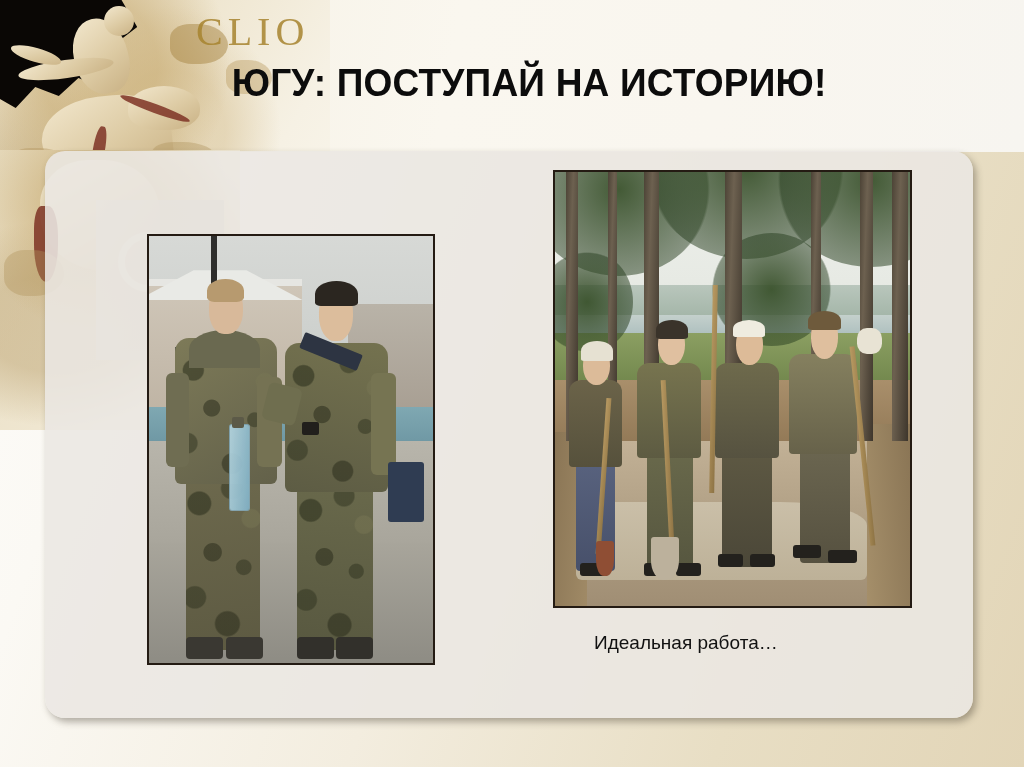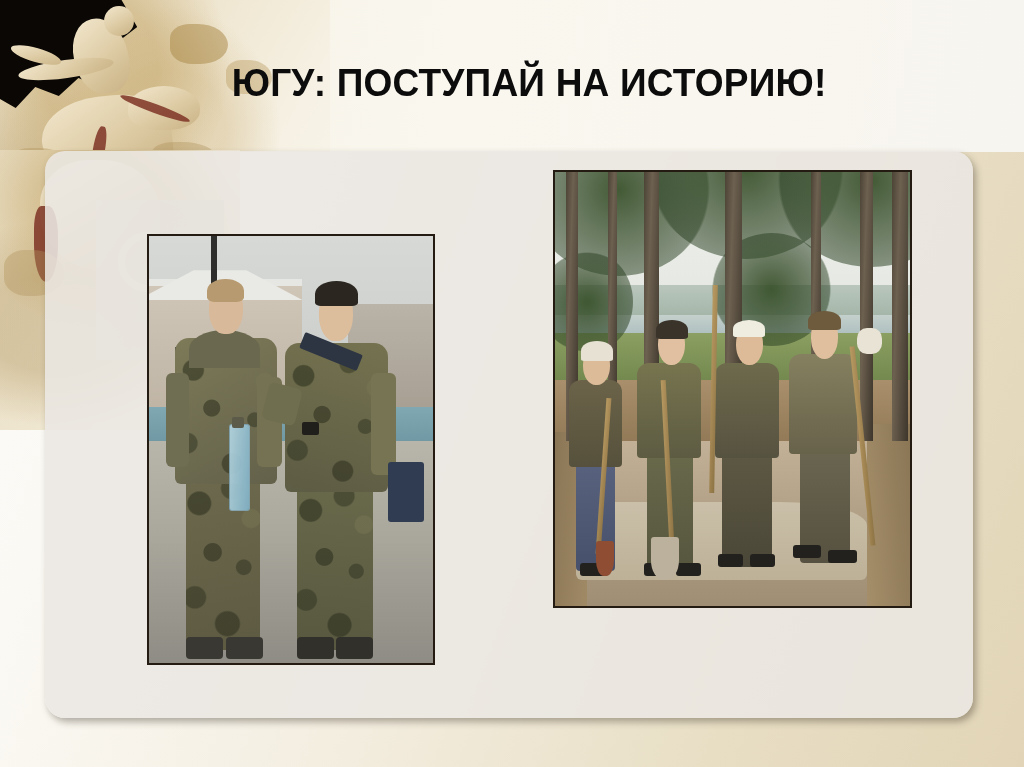--- a/index.html
+++ b/index.html
@@ -282,36 +282,38 @@
       <div class="art-figure" style="left:42px; top:96px; width:130px; height:86px; border-radius:48% 44% 30% 56%; transform:rotate(-6deg);"></div>
       <div class="art-figure" style="left:128px; top:86px; width:72px; height:44px; border-radius:50% 50% 44% 40%;"></div>
       <div class="art-accent" style="left:118px; top:104px; width:74px; height:9px; border-radius:50%; transform:rotate(20deg);"></div>
       <div class="art-accent" style="left:92px; top:126px; width:12px; height:58px; border-radius:40%; transform:rotate(10deg);"></div>
 
       <div class="art-splotch" style="left:170px; top:24px; width:58px; height:40px; background:rgba(168,134,68,.5);"></div>
       <div class="art-splotch" style="left:226px; top:60px; width:46px; height:34px; background:rgba(186,156,96,.42);"></div>
       <div class="art-splotch" style="left:6px; top:148px; width:70px; height:48px; background:rgba(178,148,92,.4);"></div>
       <div class="art-splotch" style="left:152px; top:142px; width:64px; height:30px; background:rgba(170,140,84,.35);"></div>
 
+      <div class="art-clio">CLIO</div>
     </div>
 
     <div id="title">ЮГУ: ПОСТУПАЙ НА ИСТОРИЮ!</div>
   </div>
 
   <div id="art-column">
     <div class="art-paper" style="top:150px; height:280px;"></div>
     <div class="art-figure" style="left:40px; top:160px; width:120px; height:110px; border-radius:40% 48% 30% 52%;"></div>
     <div class="art-column" style="top:200px; height:160px;"></div>
     <div class="art-scroll" style="left:118px; top:232px; width:46px; height:46px;"></div>
     <div class="art-accent" style="left:34px; top:206px; width:24px; height:76px; border-radius:30% 40% 50% 50%;"></div>
     <div class="art-splotch" style="left:4px; top:250px; width:60px; height:46px; background:rgba(176,146,92,.38);"></div>
   </div>
 
   <div id="content-panel"></div>
 
+  <div id="caption-right" class="caption">Идеальная работа…</div>
 
   <div id="photo-left" class="photo-frame">
     <div class="ph" id="pl-sky"></div>
     <div class="ph" id="pl-bld"></div>
     <div class="ph" id="pl-roof"></div>
     <div class="ph" id="pl-win1"></div>
     <div class="ph" id="pl-win2"></div>
     <div class="ph" id="pl-pipe"></div>
     <div class="ph" id="pl-bld3"></div>
     <div class="ph" id="pl-bld2"></div>

